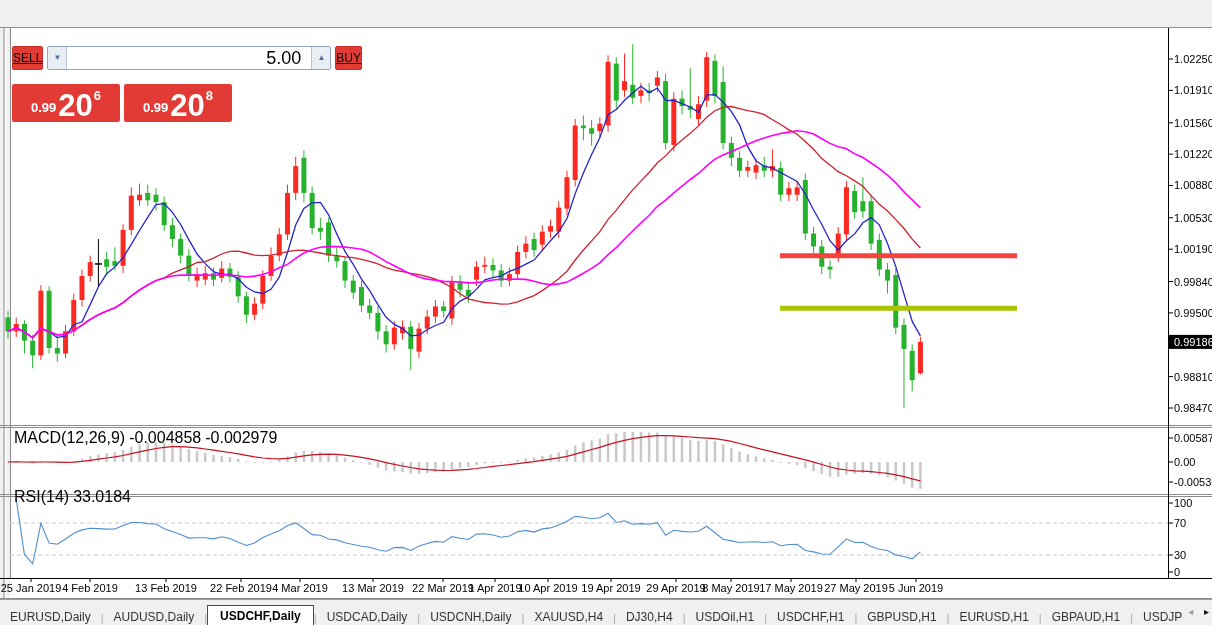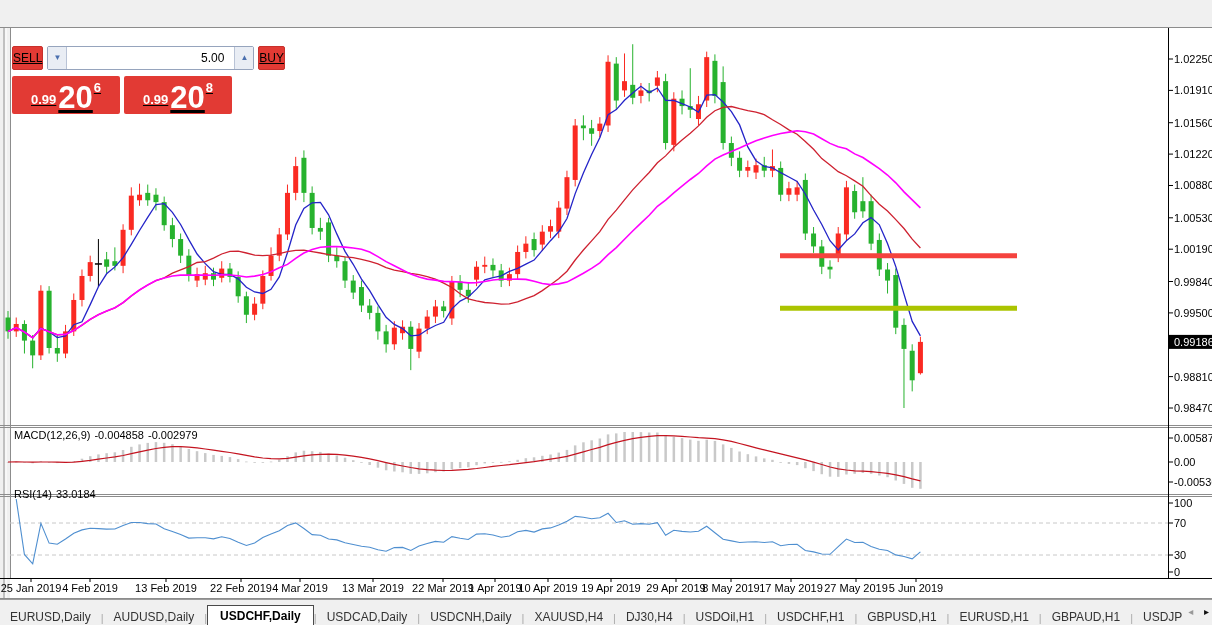--- a/index.html
+++ b/index.html
@@ -10,35 +10,35 @@
            border-bottom:1px solid #a6a6a6;display:flex;align-items:center;padding-left:2px;box-sizing:border-box;}
   .tf-btn{font-size:11px;color:#222;padding:3px 9px;border:1px solid transparent;margin-right:2px;cursor:default;}
   .tf-btn.active{background:#f8f8f8;border:1px solid #9a9a9a;}
   .tf-sep{width:1px;height:18px;background:#b5b5b5;margin:0 7px;}
   
   .canvas-wrap{position:absolute;top:0;left:0;width:1212px;height:625px;}
   
   .chart-title{position:absolute;left:13px;top:33px;font-size:11px;color:#000;white-space:nowrap;}
   .chart-title .tri{font-size:8px;margin-right:5px;}
   .chart-title span{margin-right:4px;}
-  .panel-label{position:absolute;font-size:11px;color:#000;white-space:nowrap;}
+  .panel-label{position:absolute;font-size:16px;color:#000;white-space:nowrap;}
   .panel-label span{margin-right:4px;}
   
   .trade{position:absolute;left:12px;top:46px;width:220px;}
   .trade-row1{display:flex;height:24px;}
   .tbtn{width:62px;background:#e23a34;border:1px solid #c8302b;border-radius:2px;color:#000000;
         font-size:12px;text-align:center;line-height:22px;box-sizing:border-box;}
   .tbtn u{text-decoration:underline;}
   .stepper{flex:1;display:flex;margin:0 4px;border:1px solid #96a4bd;border-radius:2px;background:#fff;box-sizing:border-box;}
   .spin{width:18px;background:#e9edf4;color:#4a6fae;font-size:8px;text-align:center;line-height:22px;}
   .spin.dn{border-right:1px solid #b9c3d6;}
   .spin.up{border-left:1px solid #b9c3d6;}
-  .vol{flex:1;border:none;outline:none;font-size:12px;color:#000;text-align:right;padding-right:10px;
+  .vol{flex:1;border:none;outline:none;font-size:18px;color:#000;text-align:right;padding-right:10px;
        font-family:"Liberation Sans",sans-serif;min-width:0;}
-  .trade-row2{display:flex;margin-top:6px;text-decoration:underline;}
+  .trade-row2{display:flex;margin-top:14px;}
   .pxbox{width:108px;height:38px;background:#e23a34;border-radius:2px;color:#fff;display:flex;
          align-items:flex-end;justify-content:center;box-sizing:border-box;padding-bottom:3px;}
   .pxbox.l{margin-right:4px;}
   .px-sm{font-size:13px;font-weight:bold;margin:0 2px 4px 0;}
   .px-big{font-size:31px;font-weight:bold;line-height:26px;}
   .px-sup{font-size:13px;font-weight:bold;margin:0 0 16px 1px;}
   
   .tabbar{position:absolute;left:0;top:599px;width:1212px;height:30px;background:#f0f0f0;
           border-top:1px solid #9b9b9b;display:flex;align-items:flex-end;overflow:hidden;box-sizing:border-box;}
   .tab{font-size:12px;color:#333;padding:4px 10px 5px;white-space:nowrap;cursor:default;}

